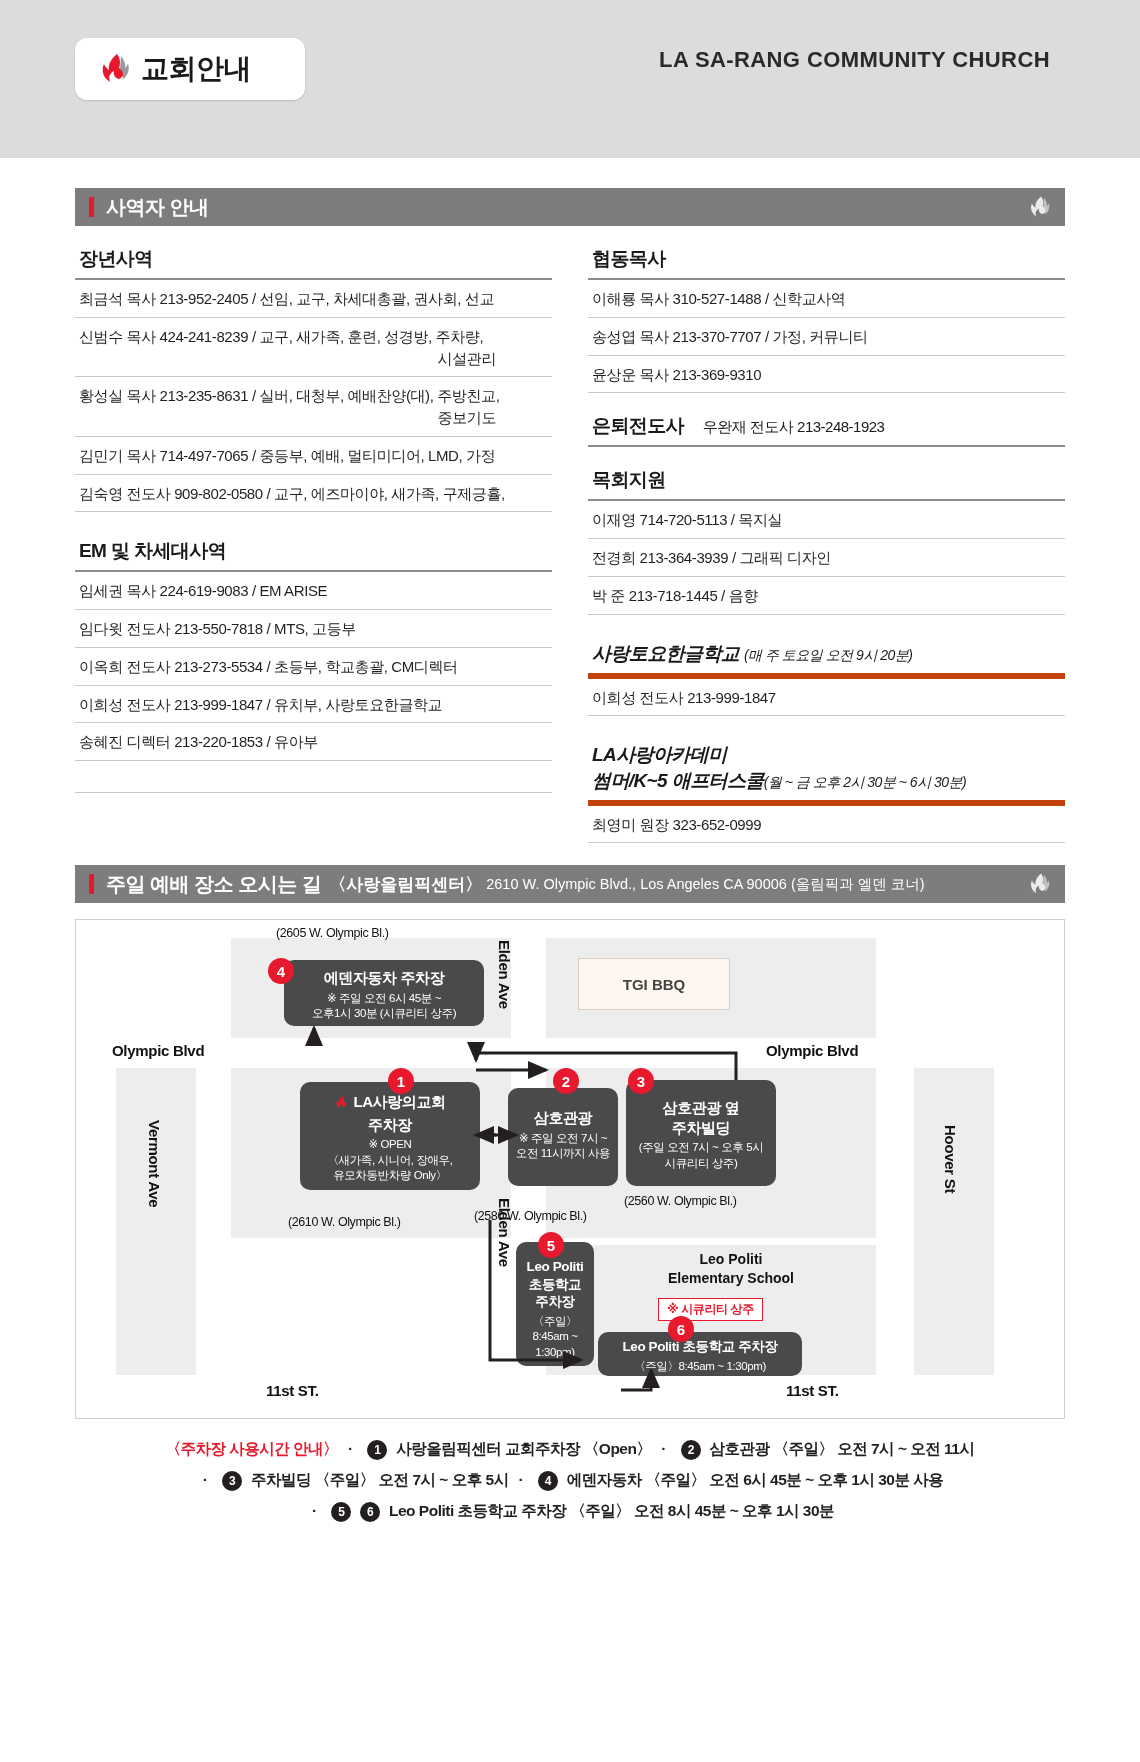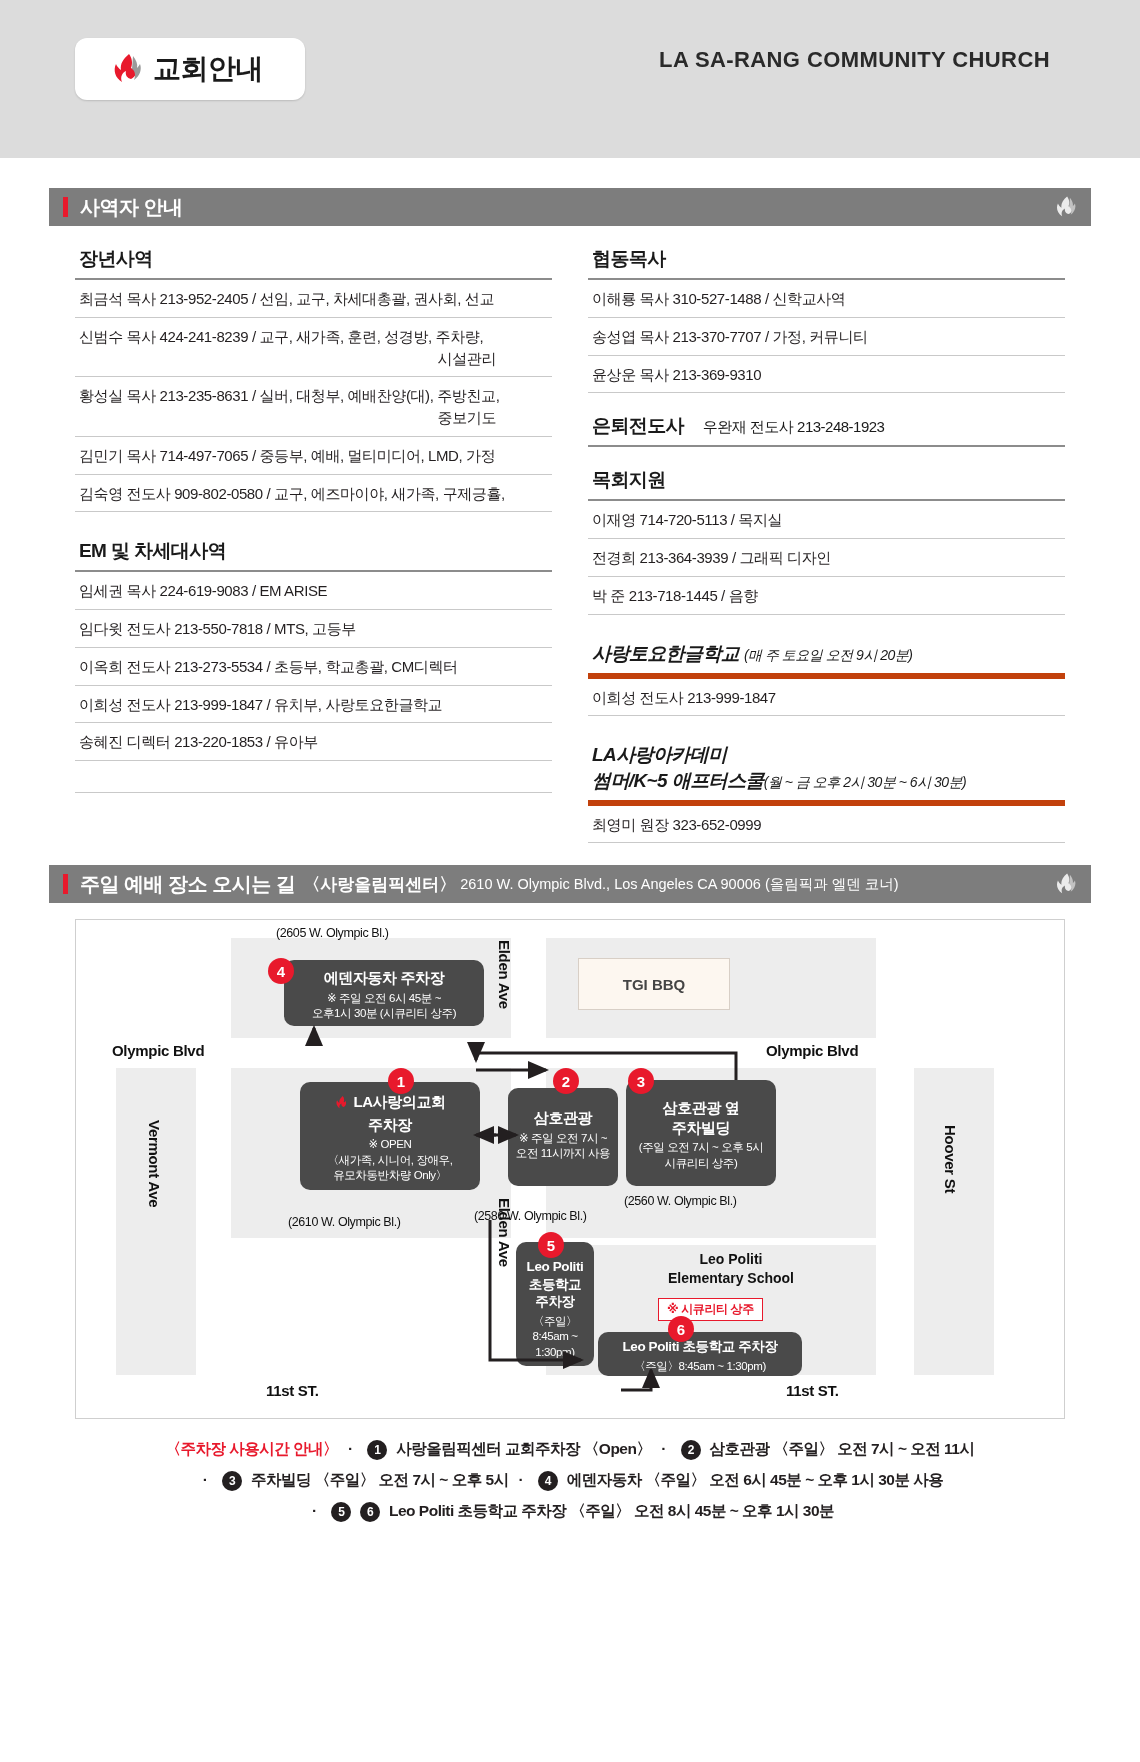--- a/index.html
+++ b/index.html
@@ -19,21 +19,21 @@
     background: #dcdcdc;
     position: relative;
   }
   .header-badge {
     position: absolute;
     left: 75px; top: 38px;
     width: 230px; height: 62px;
     background: #ffffff;
     border-radius: 12px;
     display: flex; align-items: center;
-    padding-left: 34px;
+    padding-left: 22px;
     box-shadow: 0 1px 2px rgba(0,0,0,.15);
   }
   .flame {
     width: 34px; height: 34px;
     position: relative; margin-right: 10px;
     flex: 0 0 auto;
   }
   .flame svg { display:block; }
   .badge-text {
     font-size: 28px; font-weight: bold; letter-spacing: -0.5px;
@@ -44,21 +44,21 @@
     right: 90px; top: 60px;
     transform: translateY(-50%);
     font-size: 22px;
     font-weight: bold;
     letter-spacing: .4px;
     color: #2a2a2a;
   }
 
   
   .section-bar {
-    margin: 0 49px;
+    margin: 0 75px;
     height: 38px;
     background: #7d7d7d;
     color: #fff;
     display: flex; align-items: center;
     position: relative;
   }
   .section-bar .accent {
     width: 5px; height: 20px; background: #e8192c;
     margin-left: 14px; margin-right: 12px;
     flex: 0 0 auto;

